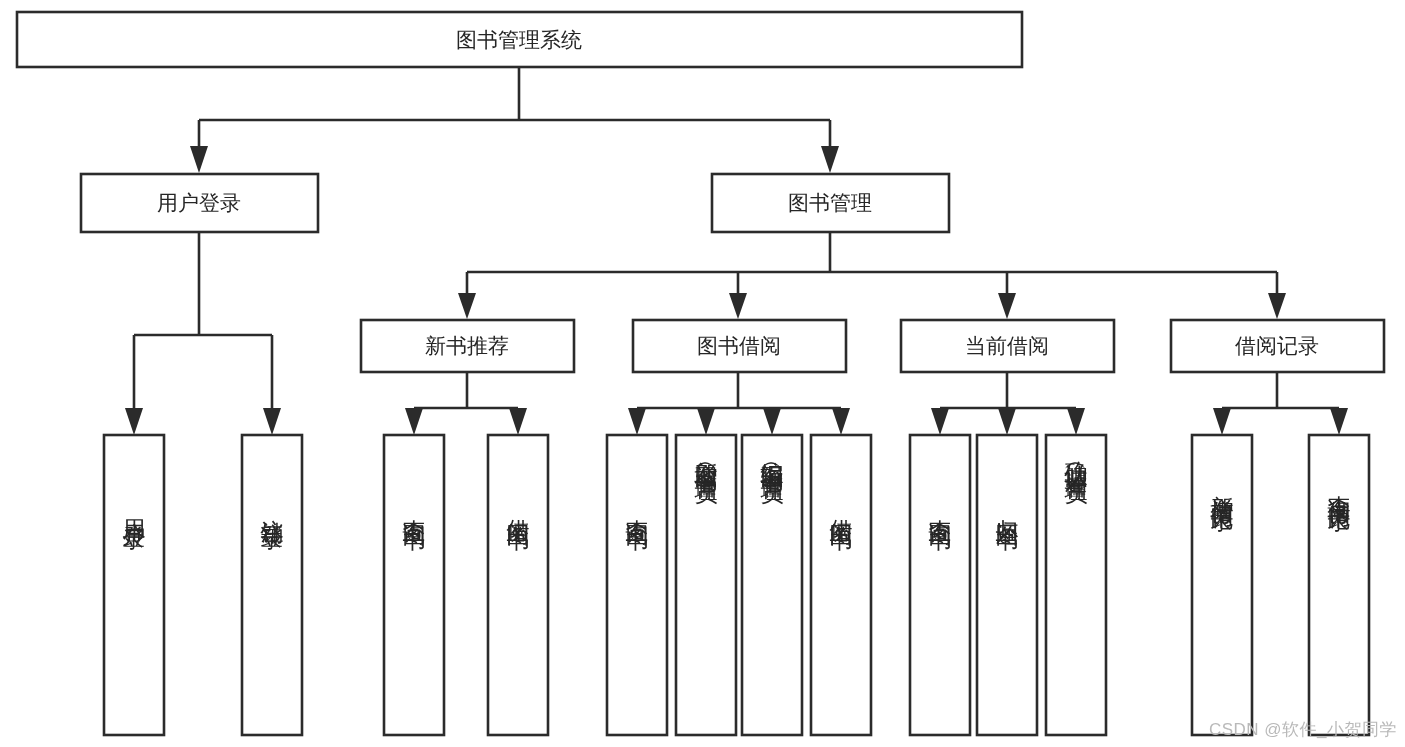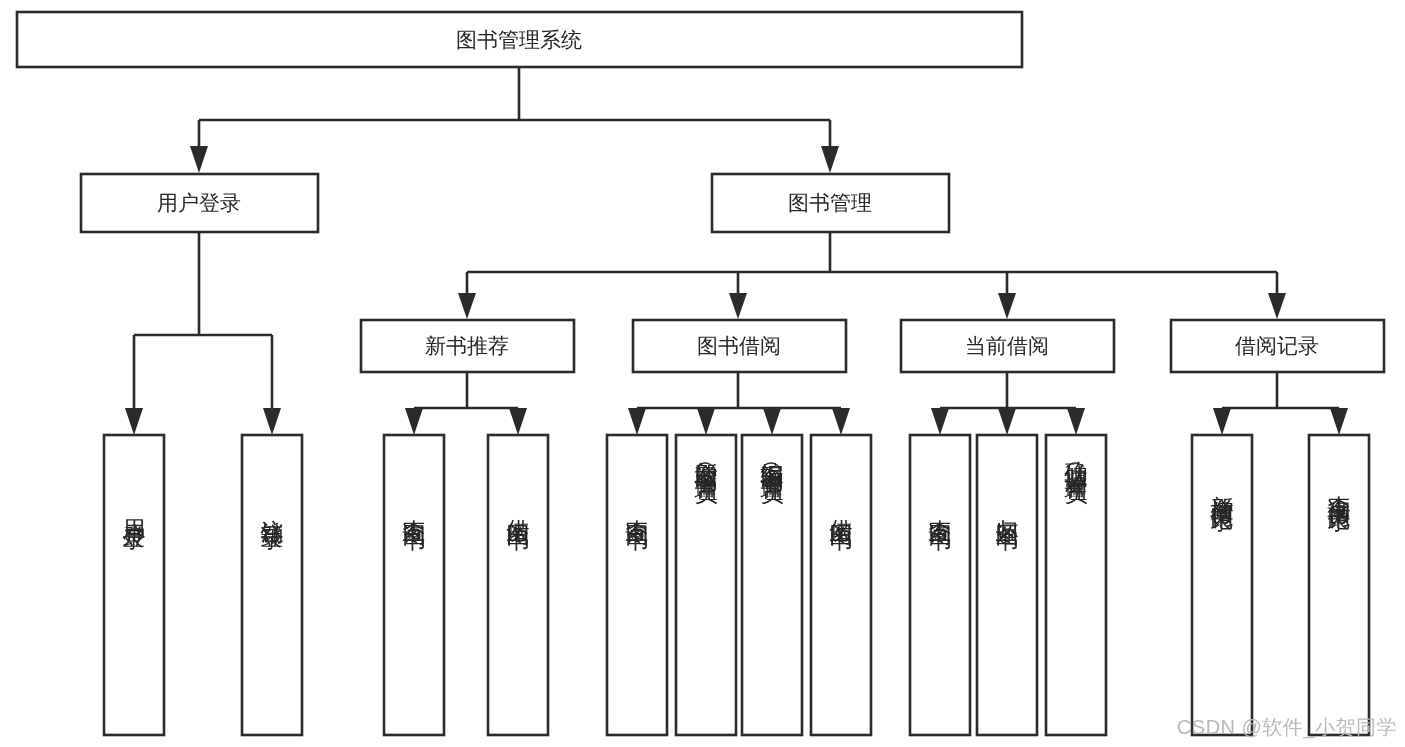--- a/index.html
+++ b/index.html
@@ -63,21 +63,21 @@
     line-height: 1.18;
     letter-spacing: 3px;
     color: #262626;
     white-space: nowrap;
   }
   .watermark {
     position: absolute;
     right: 8px;
     bottom: 6px;
     font-family: "Liberation Sans", "DejaVu Sans", sans-serif;
-    font-size: 20px;
+    font-size: 17px;
     color: #b9b9b9;
     letter-spacing: 0.5px;
     white-space: nowrap;
   }
 </style>
 </head>
 <body>
 
 <div id="diagram-root">
 

